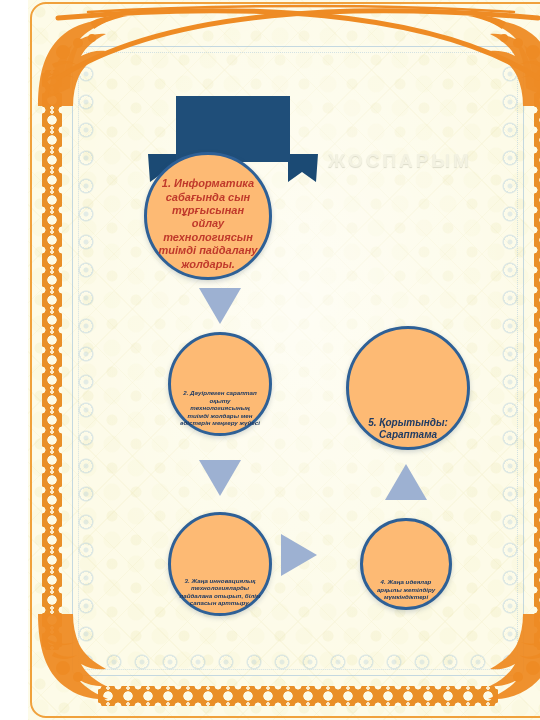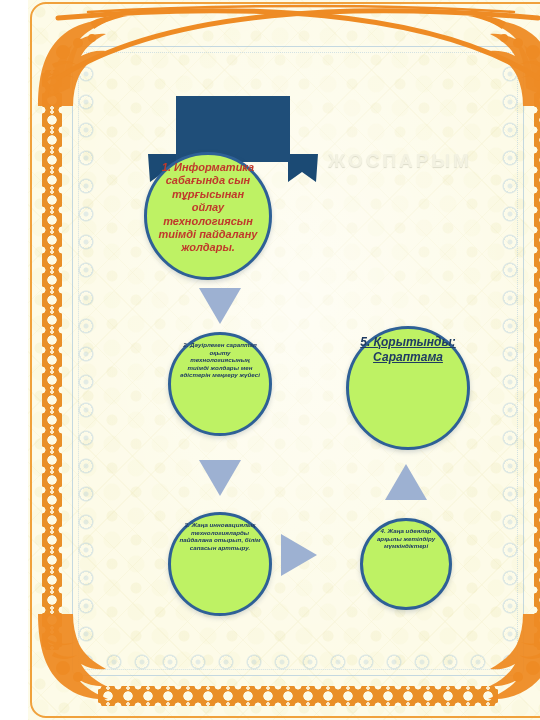--- a/index.html
+++ b/index.html
@@ -134,25 +134,25 @@
     white-space: nowrap;
   }
 
   
   .banner { position: absolute; left: 120px; top: 96px; width: 170px; height: 100px; }
 
   
   .node {
     position: absolute;
     border-radius: 50%;
-    background: #bef264;
+    background: #fdba74;
     border: 3px solid #2e6096;
     box-sizing: border-box;
     display: flex;
-    align-items: flex-start;
+    align-items: flex-end;
     justify-content: center;
     text-align: center;
     box-shadow: 0 2px 5px rgba(60,80,110,.22);
   }
   .node-txt {
     padding: 6px 8px;
     line-height: 1.22;
     font-style: italic;
     font-weight: bold;
     white-space: pre-line;
@@ -164,21 +164,21 @@
   #node2 { left: 140px; top: 332px; width: 104px; height: 104px; }
   #node2 .node-txt { color: #1f3b63; font-size: 6.2px; }
 
   #node3 { left: 140px; top: 512px; width: 104px; height: 104px; }
   #node3 .node-txt { color: #1f3b63; font-size: 6.2px; }
 
   #node4 { left: 332px; top: 518px; width: 92px; height: 92px; }
   #node4 .node-txt { color: #1f3b63; font-size: 6.2px; }
 
   #node5 { left: 318px; top: 326px; width: 124px; height: 124px; }
-  #node5 .node-txt { color: #1f3b63; font-size: 12px; text-decoration: underline; }
+  #node5 .node-txt { color: #1f3b63; font-size: 10px; }
 
   
   .tri { position: absolute; width: 0; height: 0; }
   .tri-down {
     border-left: 21px solid transparent;
     border-right: 21px solid transparent;
     border-top: 36px solid #9db1d2;
   }
   .tri-up {
     border-left: 21px solid transparent;

